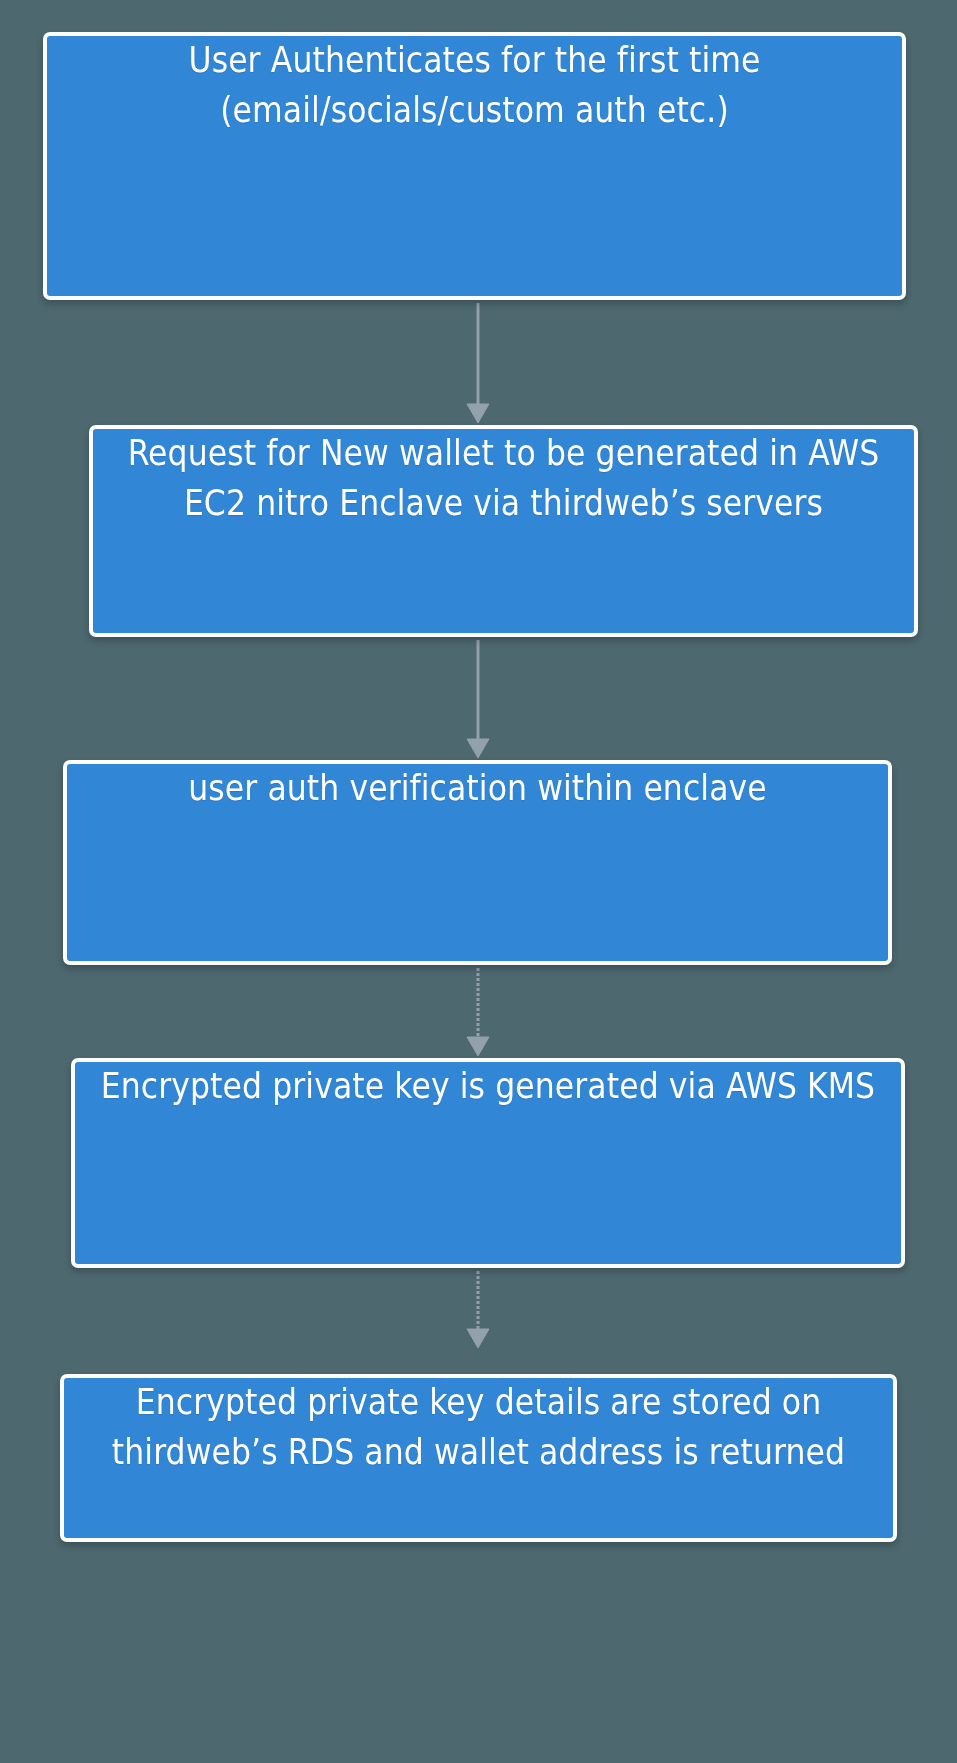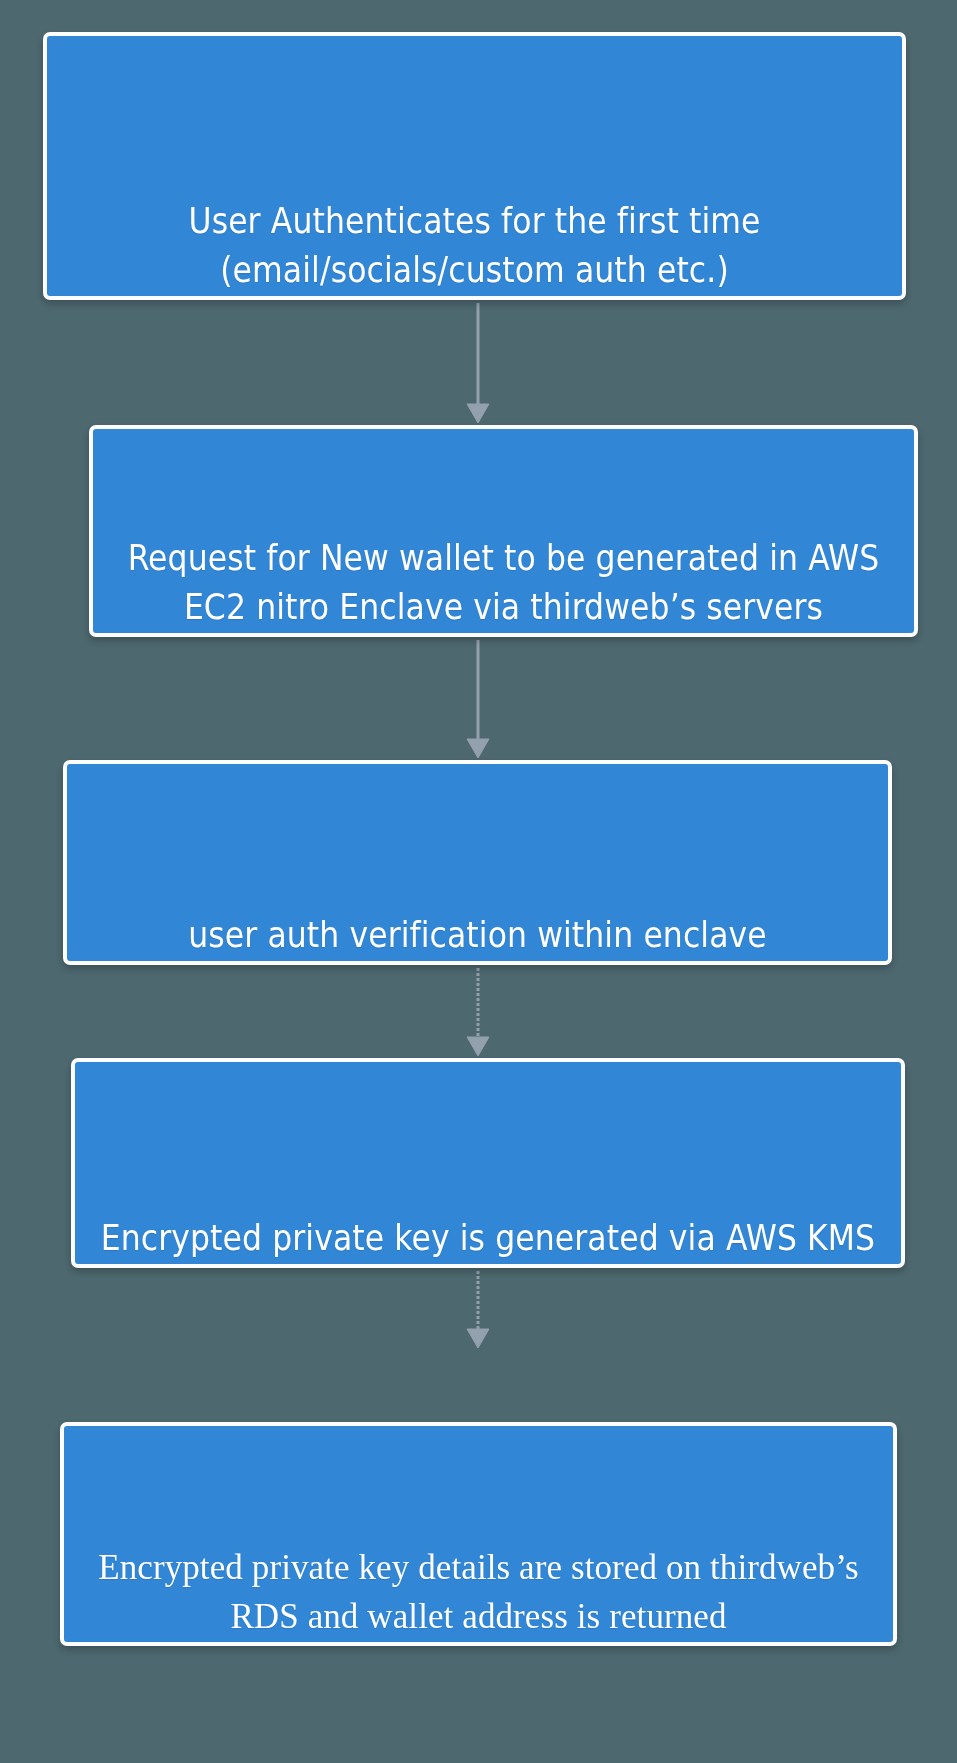--- a/index.html
+++ b/index.html
@@ -21,42 +21,42 @@
     height: 1763px;
   }
   .node {
     position: absolute;
     box-sizing: border-box;
     background: #3186d6;
     border: 4px solid #fdfdfd;
     border-radius: 7px;
     box-shadow: 0 4px 7px rgba(0,0,0,0.22);
     display: flex;
-    align-items: flex-end;
+    align-items: flex-start;
     justify-content: center;
     text-align: center;
   }
   .node-label {
     color: #ffffff;
     font-size: 35px;
     line-height: 1.42;
     font-weight: 400;
     letter-spacing: 0.1px;
     padding: 0 18px;
     white-space: pre-line;
     font-stretch: condensed;
     text-shadow: 0 1px 1px rgba(0,0,0,0.10);
   }
 
   
   #node-1 { left: 43px;  top: 32px;   width: 863px; height: 268px; }
   #node-2 { left: 61px;  top: 425px;  width: 829px; height: 212px; margin-left: 28px; }
   #node-3 { left: 63px;  top: 760px;  width: 829px; height: 205px; }
   #node-4 { left: 71px;  top: 1058px; width: 834px; height: 210px; }
-  #node-5 { left: 60px;  top: 1422px; width: 837px; height: 224px; font-family: Liberation Serif, serif; }
+  #node-5 { left: 60px;  top: 1374px; width: 837px; height: 168px; }
 
   .connector {
     position: absolute;
     left: 0;
     top: 0;
     width: 957px;
     height: 1763px;
     pointer-events: none;
   }
   .edge-line {

